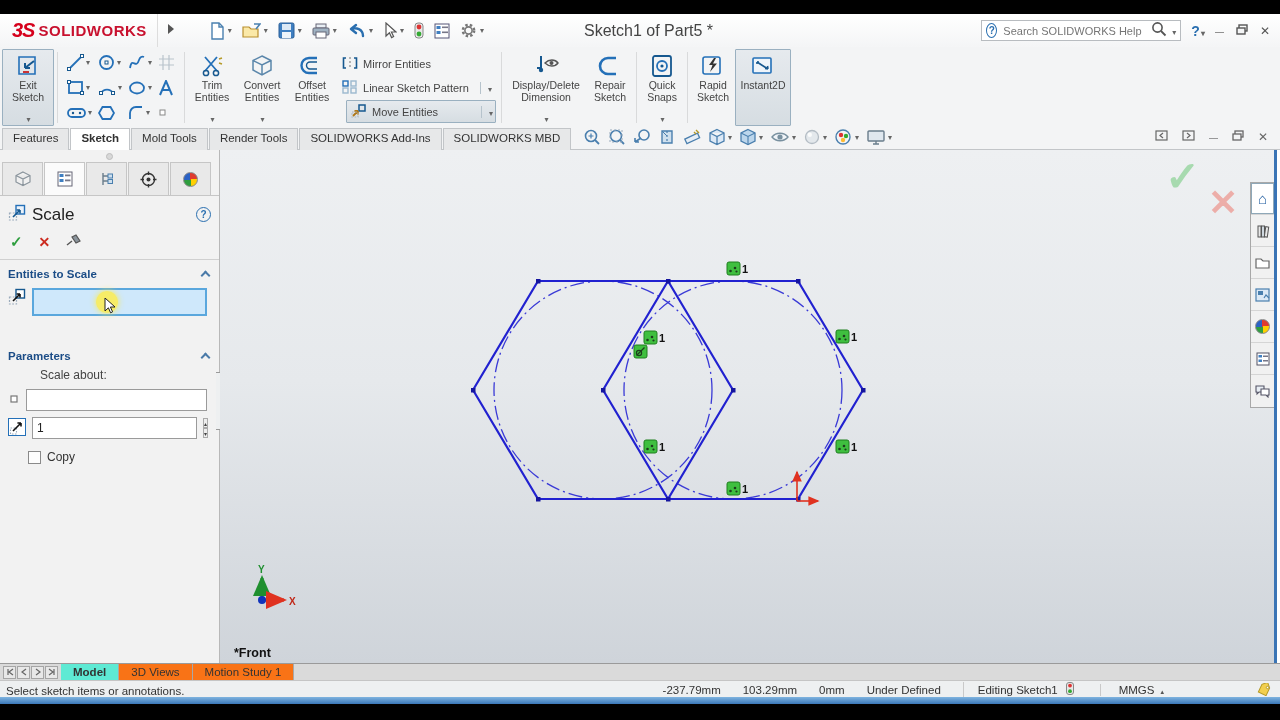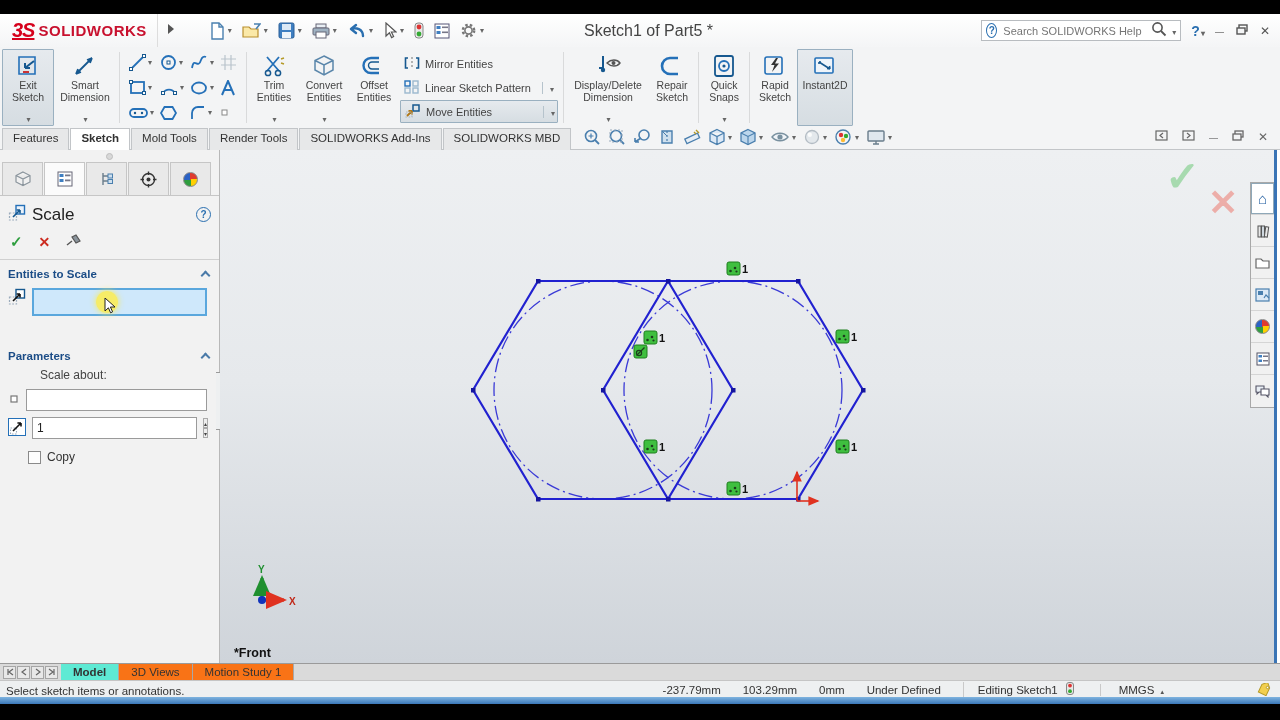--- a/index.html
+++ b/index.html
@@ -7,21 +7,21 @@
   body {
     width:1280px; height:720px; background:#000; overflow:hidden; position:relative;
     font-family:"Liberation Sans", sans-serif; font-size:12px; color:#333;
     -webkit-font-smoothing:antialiased;
   }
   .app { position:absolute; top:14px; left:0; width:1280px; height:683px; background:#fff; }
 
   
   #titlebar { position:absolute; top:0; left:0; width:100%; height:33px; background:linear-gradient(#ffffff,#f4f5f6); display:flex; align-items:center; }
   .logo { display:flex; align-items:center; height:33px; padding:0 10px 0 12px; border-right:1px solid #ddd; }
-  .logo-mark { color:#d6001c; font-weight:bold; font-style:italic; font-size:20px; letter-spacing:-1px; margin-right:4px;text-decoration:underline; }
+  .logo-mark { color:#d6001c; font-weight:bold; font-style:italic; font-size:20px; letter-spacing:-1px; margin-right:4px; }
   .logo-brand { color:#c8102e; font-size:15px; letter-spacing:.5px; }
   .logo-brand b { font-weight:bold; }
   .logo-fly { margin-left:8px; color:#555; }
   .tb-icons { display:flex; align-items:center; gap:4px; margin-left:30px; }
   .tbi { display:flex; align-items:center; gap:2px; padding:2px 3px; border-radius:2px; }
   .caret::after { content:"▾"; font-size:8px; color:#666; margin-left:1px; }
   .win-title { position:absolute; left:17px; right:0; text-align:center; font-size:16px; color:#444; pointer-events:none; }
   .tb-right { margin-left:auto; display:flex; align-items:center; gap:10px; padding-right:10px; }
   .search-box { display:flex; align-items:center; gap:4px; border:1px solid #b8bcc0; background:#fff; height:21px; padding:0 4px; width:200px; }
   .search-box input { border:none; outline:none; flex:1; font-size:11px; color:#555; font-family:"Liberation Sans",sans-serif; background:transparent; }
@@ -35,21 +35,21 @@
   #ribbon { position:absolute; top:33px; left:0; width:100%; height:79px; background:#f3f4f5; display:flex; align-items:stretch; padding:2px 0 0 2px; }
   .rsep { width:1px; background:#d9dadb; margin:3px 3px; }
   .bigbtn { display:flex; flex-direction:column; align-items:center; justify-content:flex-start; padding:3px 4px 0; font-size:10.5px; color:#444; line-height:1.15; text-align:center; border:1px solid transparent; }
   .bigbtn .bicon { height:26px; display:flex; align-items:center; }
   .bigbtn .subcaret { margin-top:auto; padding:1px 0 1px; }
   .hl { background:linear-gradient(#e6eaee,#d6dde2); border:1px solid #9ab0c0; border-radius:1px; }
   .entgrid { display:grid; grid-template-columns:auto auto auto auto; grid-auto-rows:25px; align-items:center; column-gap:2px; padding:1px 4px; }
   .gcell { display:flex; align-items:center; gap:1px; padding:1px 2px; }
   .rowgrp { display:flex; flex-direction:column; justify-content:flex-start; gap:1px; padding:3px 2px; font-size:11px; color:#444; }
   .rrow { display:flex; align-items:center; gap:5px; height:23px; padding:0 4px; }
-  .rrow.hl { padding-right:2px; }
+  .rrow.hl { padding-right:2px;margin-left:8px; }
   .rrow .rcaret { margin-left:auto; padding-left:6px; border-left:1px solid #b6c3cc; }
 
   
   #band { position:absolute; top:112px; left:0; width:100%; height:24px; background:#f3f4f5; border-bottom:1px solid #c2c5c8; }
   .ctabs { position:absolute; left:2px; top:2px; display:flex; height:22px; }
   .ctab { padding:3px 10px 0; border:1px solid #c2c5c8; border-bottom:none; background:#e7e8e9; margin-right:1px; font-size:11.5px; color:#333; }
   .ctab.active { background:#fff; font-weight:bold; }
   .hud { position:absolute; left:583px; top:2px; display:flex; align-items:center; gap:7px; }
   .hudi { display:flex; align-items:center; gap:1px; }
   .docctrls { position:absolute; right:12px; top:4px; display:flex; gap:14px; align-items:center; color:#666; }
@@ -221,30 +221,20 @@
         <svg width="26" height="24" viewBox="0 0 26 24">
             <path d="M4 3 H20 V20 H4 Z" fill="none" stroke="#2470b8" stroke-width="1.6"></path>
             <path d="M19 7 L10 14 M10 14 L15 14 M10 14 L10 9" stroke="#16588f" stroke-width="2" fill="none"></path>
             <path d="M8 18 L14 18" stroke="#c33" stroke-width="2"></path>
           </svg>
       </span>
       <span>Exit</span>
       <span>Sketch</span>
       <span class="subcaret caret"></span>
     </div>
-    <div class="bigbtn" style="width:62px;">
-      <span class="bicon">
-        <svg width="26" height="24" viewBox="0 0 26 24">
-            <path d="M4 20 L20 4 M4 20 L9 18 M4 20 L6 15 M20 4 L15 6 M20 4 L18 9" stroke="#16588f" stroke-width="1.8" fill="none"></path>
-          </svg>
-      </span>
-      <span>Smart</span>
-      <span>Dimension</span>
-      <span class="subcaret caret"></span>
-    </div>
     <div class="rsep"></div>
     <div class="entgrid">
       <span class="gcell caret">
           <svg width="17" height="17" viewBox="0 0 17 17">
             <path d="M2 15 L15 2" stroke="#2470b8" stroke-width="1.8"></path>
             <rect x="0.5" y="13.5" width="3" height="3" fill="#fff" stroke="#16588f"></rect>
             <rect x="13.5" y="0.5" width="3" height="3" fill="#fff" stroke="#16588f"></rect>
           </svg>
         </span>
       <span class="gcell caret">

